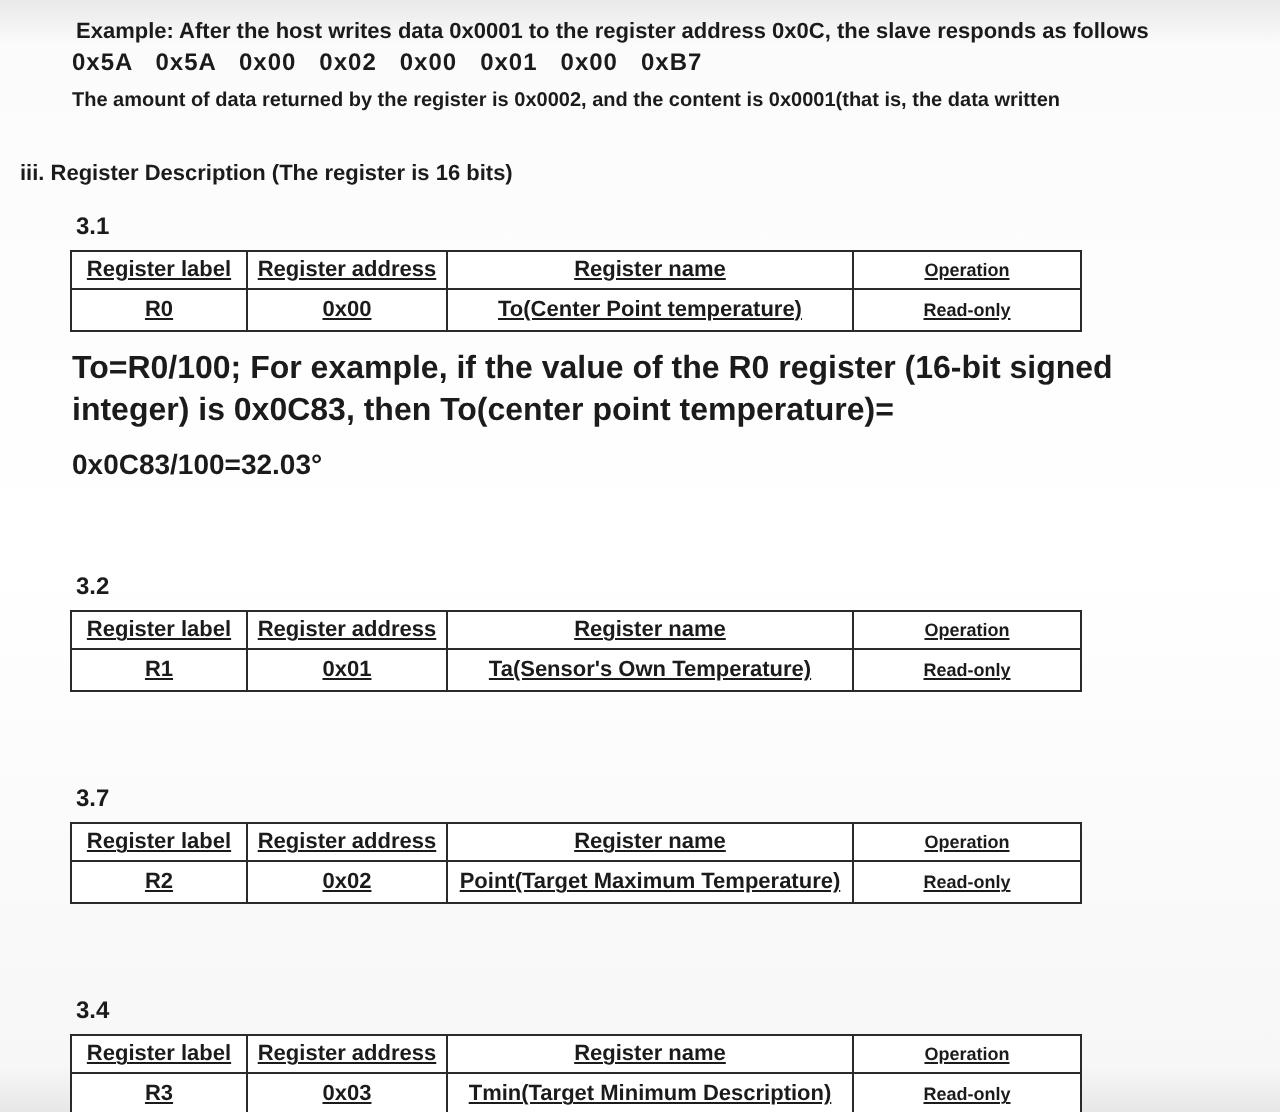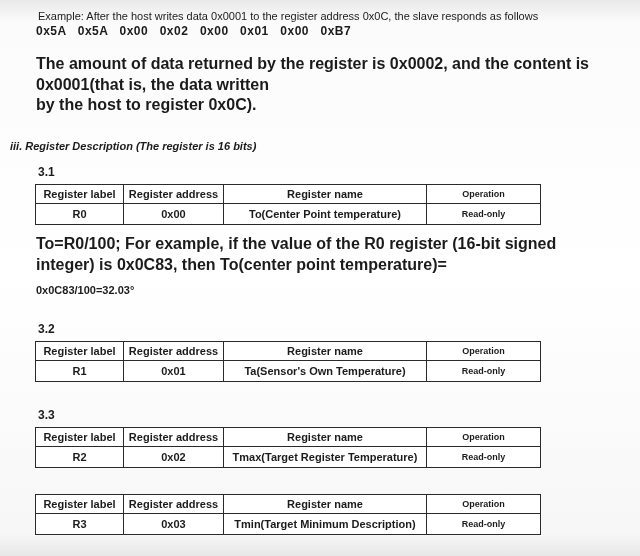--- a/index.html
+++ b/index.html
@@ -9,61 +9,61 @@
     font-family: "Liberation Sans", sans-serif;
     color: #1b1b1b;
     background: linear-gradient(180deg, #e9e9e9 0%, #fbfbfb 4%, #ffffff 50%, #f7f7f7 96%, #e7e7e7 100%);
     overflow: hidden;
   }
   .page { padding-top: 8px; }
 
   .example-heading {
     margin: 2px 38px 0 38px;
     font-size: 11px;
-    font-weight: normal;
+    font-weight: bold;
     line-height: 1.25;
   }
   .hex-line {
     margin: 0 0 0 36px;
     font-size: 12px;
     font-weight: bold;
     white-space: pre;
     letter-spacing: 0.5px;
   }
   .note {
-    margin: 16px 30px 0 36px;
-    font-size: 16px;
+    margin: 6px 30px 0 36px;
+    font-size: 10px;
     font-weight: bold;
     line-height: 1.3;
   }
   .section-heading {
     margin: 24px 0 0 10px;
     font-size: 11px;
     font-weight: bold;
-    font-style: italic;
   }
   .sec-num {
     font-size: 12px;
     font-weight: bold;
     margin: 0 0 5px 38px;
   }
   .sect { margin-top: 13px; }
-  .sect.gap { margin-top: 26px; }
+  .sect.gap { margin-top: 46px; }
 
   table.reg {
     border-collapse: collapse;
     margin-left: 35px;
     table-layout: fixed;
     background: #fff;
   }
   table.reg th, table.reg td {
     border: 1px solid #2a2a2a;
     text-align: center;
     vertical-align: middle;
     padding: 2px 2px;
+    text-decoration: underline;
   }
   table.reg th {
     font-size: 11px;
     font-weight: bold;
     height: 19px;
   }
   table.reg td {
     font-size: 11px;
     font-weight: bold;
     height: 21px;
@@ -76,36 +76,35 @@
   .w4 { width: 114px; }
 
   .tbl-note {
     margin: 9px 30px 0 36px;
     font-size: 16px;
     font-weight: bold;
     line-height: 1.3;
   }
   .tbl-note-2 {
     margin: 8px 30px 0 36px;
-    font-size: 11px;
+    font-size: 14px;
     font-weight: bold;
   }
 </style>
 </head>
 <body>
 
 <div class="page">
 
   <div class="example-heading">Example: After the host writes data 0x0001 to the register address 0x0C, the slave responds as follows</div>
 
   <div class="hex-line">0x5A   0x5A   0x00   0x02   0x00   0x01   0x00   0xB7</div>
 
   <div class="note">
     <div>The amount of data returned by the register is 0x0002, and the content is 0x0001(that is, the data written</div>
-    <div>by the host to register 0x0C).</div>
   </div>
 
   <div class="section-heading">iii. Register Description (The register is 16 bits)</div>
 
   <div class="sect">
     <div class="sec-num">3.1</div>
     <table class="reg">
       <thead>
         <tr>
           <th class="w1">Register label</th>
@@ -143,42 +142,43 @@
           <td>R1</td>
           <td>0x01</td>
           <td>Ta(Sensor's Own Temperature)</td>
           <td class="op">Read-only</td>
         </tr>
       </tbody>
     </table>
   </div>
 
   <div class="sect gap">
-    <div class="sec-num">3.3</div>
+    <div class="sec-num">3.7</div>
     <table class="reg">
       <thead>
         <tr>
           <th class="w1">Register label</th>
           <th class="w2">Register address</th>
           <th class="w3">Register name</th>
           <th class="w4 op">Operation</th>
         </tr>
       </thead>
       <tbody>
         <tr>
           <td>R2</td>
           <td>0x02</td>
-          <td>Tmax(Target Register Temperature)</td>
+          <td>Point(Target Maximum Temperature)</td>
           <td class="op">Read-only</td>
         </tr>
       </tbody>
     </table>
   </div>
 
   <div class="sect gap">
+    <div class="sec-num">3.4</div>
     <table class="reg">
       <thead>
         <tr>
           <th class="w1">Register label</th>
           <th class="w2">Register address</th>
           <th class="w3">Register name</th>
           <th class="w4 op">Operation</th>
         </tr>
       </thead>
       <tbody>

